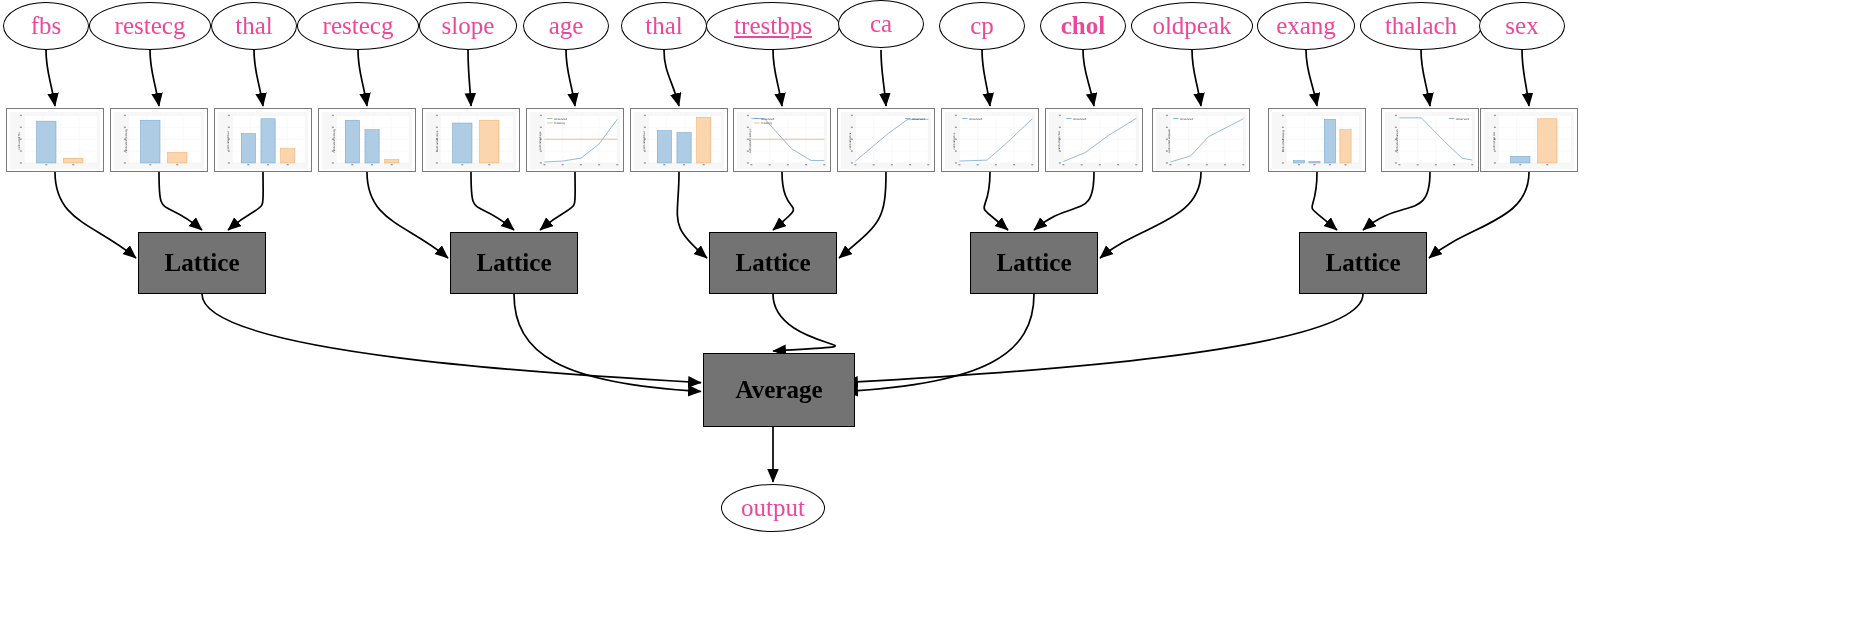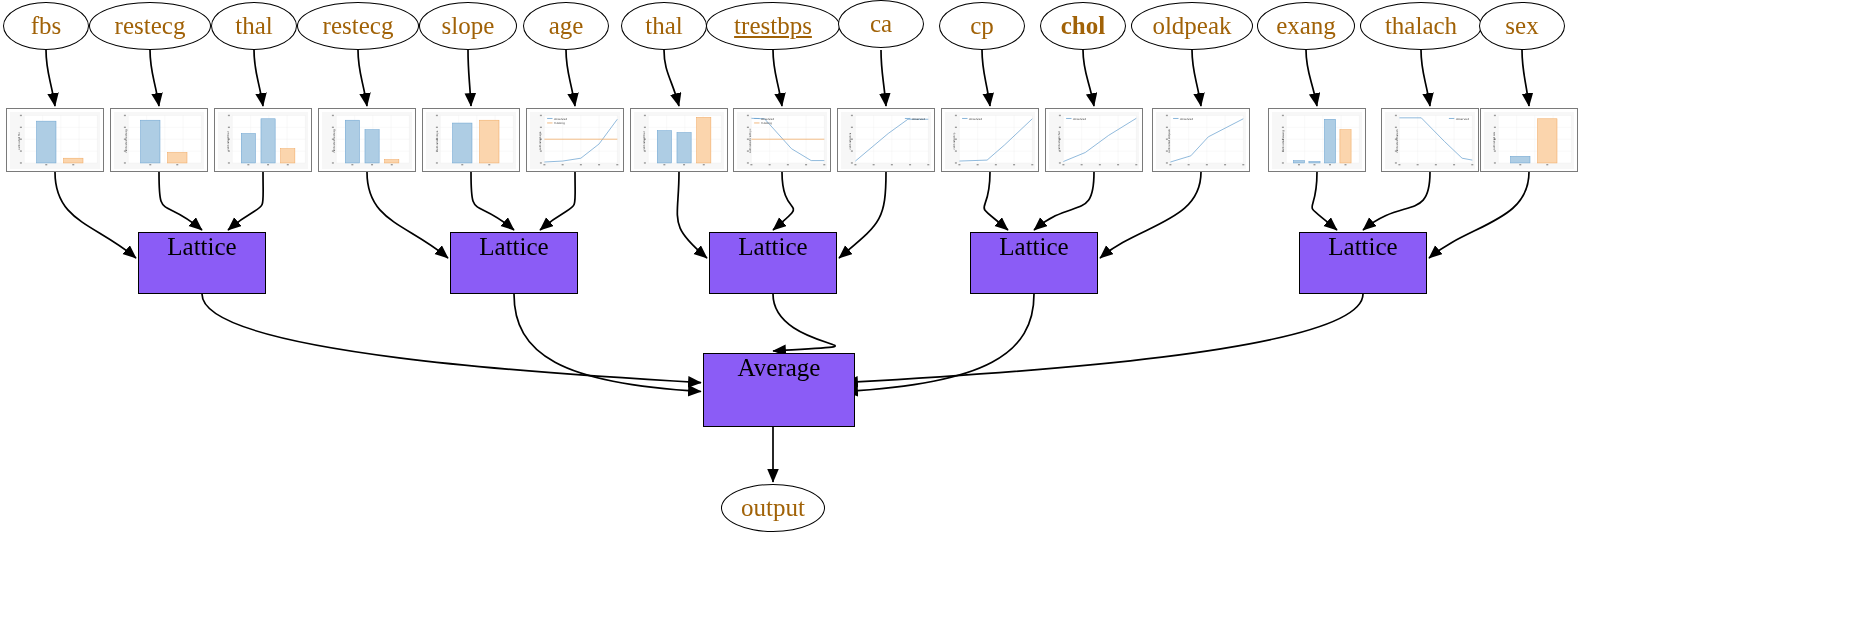--- a/index.html
+++ b/index.html
@@ -25,34 +25,35 @@
   }
   .node-ellipse {
     position: absolute;
     border: 1.6px solid #000000;
     border-radius: 50%;
     background: #ffffff;
     display: flex;
     align-items: center;
     justify-content: center;
     font-size: 25px;
-    color: #a16207;
+    color: #ec4899;
     box-sizing: border-box;
     white-space: nowrap;
   }
   .node-box {
     position: absolute;
     border: 1.6px solid #000000;
-    background: #8b5cf6;
+    background: #737373;
     display: flex;
-    align-items: flex-start;
+    align-items: center;
     justify-content: center;
     font-size: 25px;
     color: #000000;
     box-sizing: border-box;
+    font-weight: bold;
   }
   .calib-panel {
     position: absolute;
     border: 1.3px solid #7a7a7a;
     background: #ffffff;
     box-sizing: border-box;
     padding: 3px 3px 2px 3px;
     overflow: hidden;
   }
   .calib-inner {

